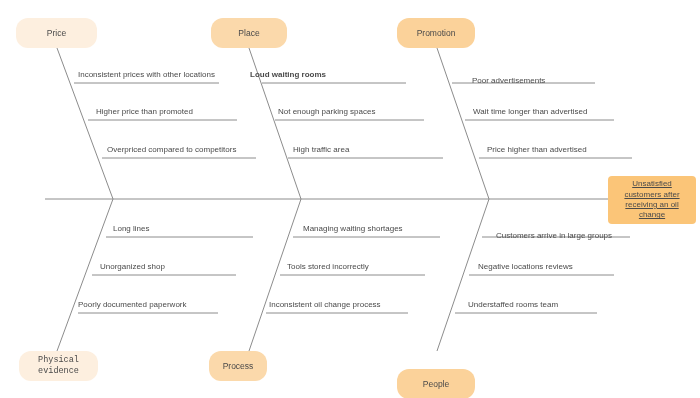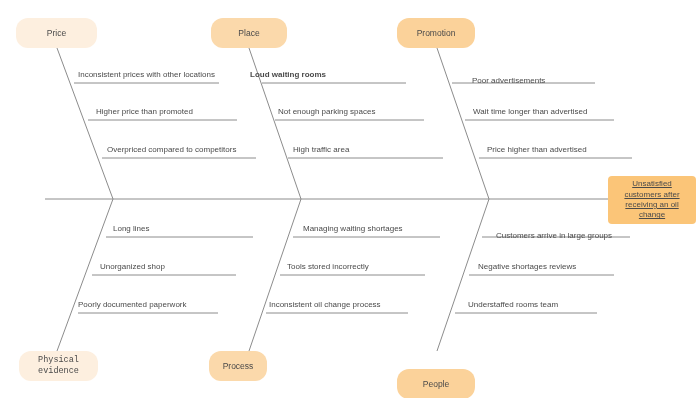--- a/index.html
+++ b/index.html
@@ -118,16 +118,16 @@
       <div class="cause-label" style="left: 458px; top: 77px; margin-left: 14px;">Poor advertisements</div>
       <div class="cause-label" style="left: 473px; top: 108px;">Wait time longer than advertised</div>
       <div class="cause-label" style="left: 487px; top: 146px;">Price higher than advertised</div>
       <div class="cause-label" style="left: 113px; top: 225px;">Long lines</div>
       <div class="cause-label" style="left: 100px; top: 263px;">Unorganized shop</div>
       <div class="cause-label" style="left: 78px; top: 301px;">Poorly documented paperwork</div>
       <div class="cause-label" style="left: 303px; top: 225px;">Managing waiting shortages</div>
       <div class="cause-label" style="left: 287px; top: 263px;">Tools stored incorrectly</div>
       <div class="cause-label" style="left: 269px; top: 301px;">Inconsistent oil change process</div>
       <div class="cause-label" style="left: 496px; top: 225px; margin-top: 7px;">Customers arrive in large groups</div>
-      <div class="cause-label" style="left: 478px; top: 263px;">Negative shortages reviews</div>
+      <div class="cause-label" style="left: 478px; top: 263px;">Negative locations reviews</div>
       <div class="cause-label" style="left: 468px; top: 301px;">Understaffed rooms team</div>
     </div>
 </div>
 
 </body></html>

